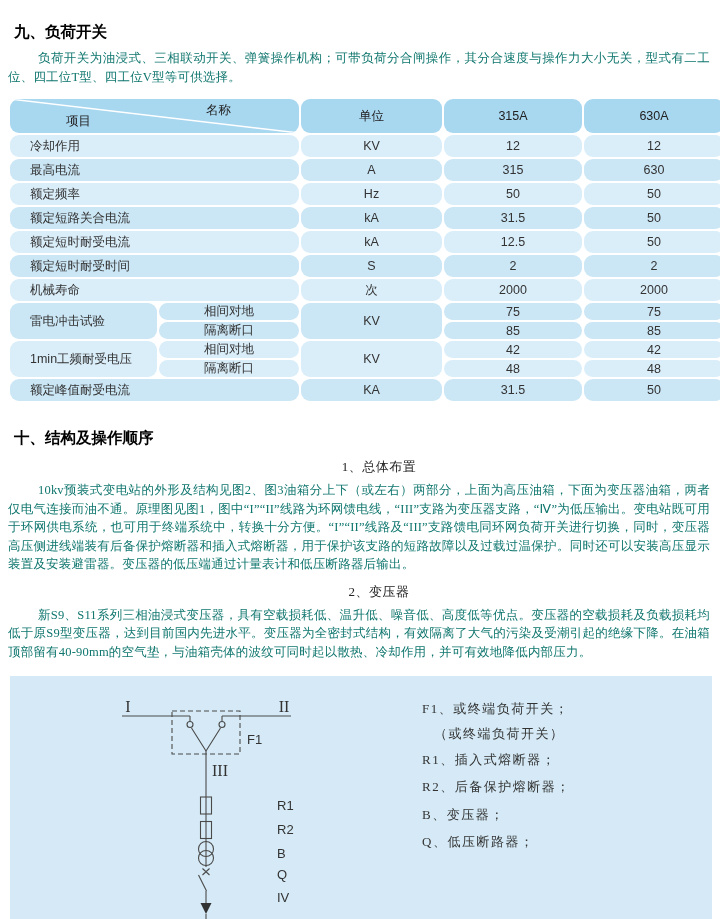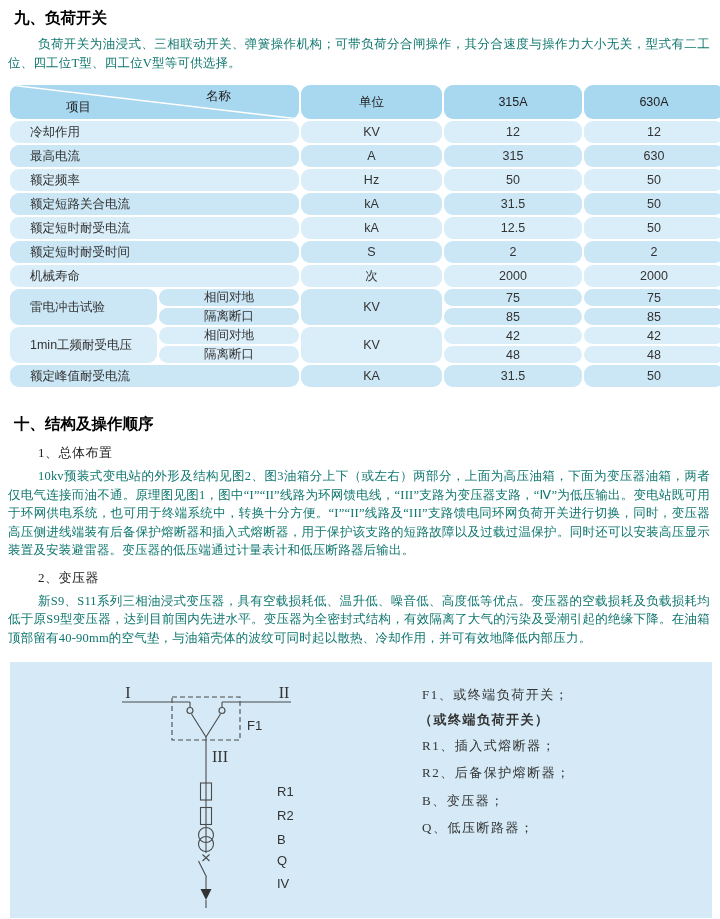--- a/index.html
+++ b/index.html
@@ -11,27 +11,27 @@
   }
   html,body{margin:0;padding:0;background:#fff;}
   .page{
     position:relative;width:720px;height:919px;background:#fff;overflow:hidden;
     font-family:"Liberation Serif",serif;color:var(--ink);
   }
   .sec-heading{
     font-family:"Liberation Sans",sans-serif;font-weight:bold;
     font-size:15.5px;line-height:22px;margin:0 0 0 14px;color:#000;
   }
-  .pad-top{padding-top:7px;}
+  .pad-top{padding-top:21px;}
   .para{
     margin:6px 10px 0 8px;font-size:12.5px;line-height:18.5px;
     text-indent:30px;letter-spacing:0.2px;text-align:justify;color:#0f766e;
   }
   .subhead{
-    margin:9px 0 0 38px;font-size:13px;line-height:17px;color:#222;letter-spacing:0.5px;
+    margin:9px 0 0 38px;font-size:13px;line-height:17px;color:#222;letter-spacing:0.5px;text-align:center;
   }
   
   table.spec{
     border-collapse:separate;border-spacing:2px;table-layout:fixed;
     width:706px;margin:11px auto 0 8px;
     font-family:"Liberation Sans",sans-serif;font-size:12.5px;color:#333;
   }
   table.spec td{
     text-align:center;vertical-align:middle;padding:0;height:22px;
     background:var(--row-light);overflow:hidden;border-radius:9px;
@@ -48,21 +48,21 @@
   
   .panel{
     position:relative;margin:15px 8px 0 10px;width:702px;height:256px;
     background:var(--panel-bg);
   }
   .panel svg.circuit{position:absolute;left:0;top:0;}
   .legend-item{
     position:absolute;left:412px;font-size:13px;letter-spacing:1.5px;color:#333;
     white-space:nowrap;line-height:15px;
   }
-  .legend-item.indent{left:409px;font-weight:bold;}
+  .legend-item.indent{left:424px;}
   .caption{
     position:absolute;left:385px;top:203px;font-size:13px;letter-spacing:1px;color:#333;
     white-space:nowrap;
   }
   .lbl-serif{font-family:"Liberation Serif",serif;font-size:16px;fill:#333;}
   .lbl-sans{font-family:"Liberation Sans",sans-serif;font-size:13px;fill:#333;}
 </style>
 </head>
 <body>
 

